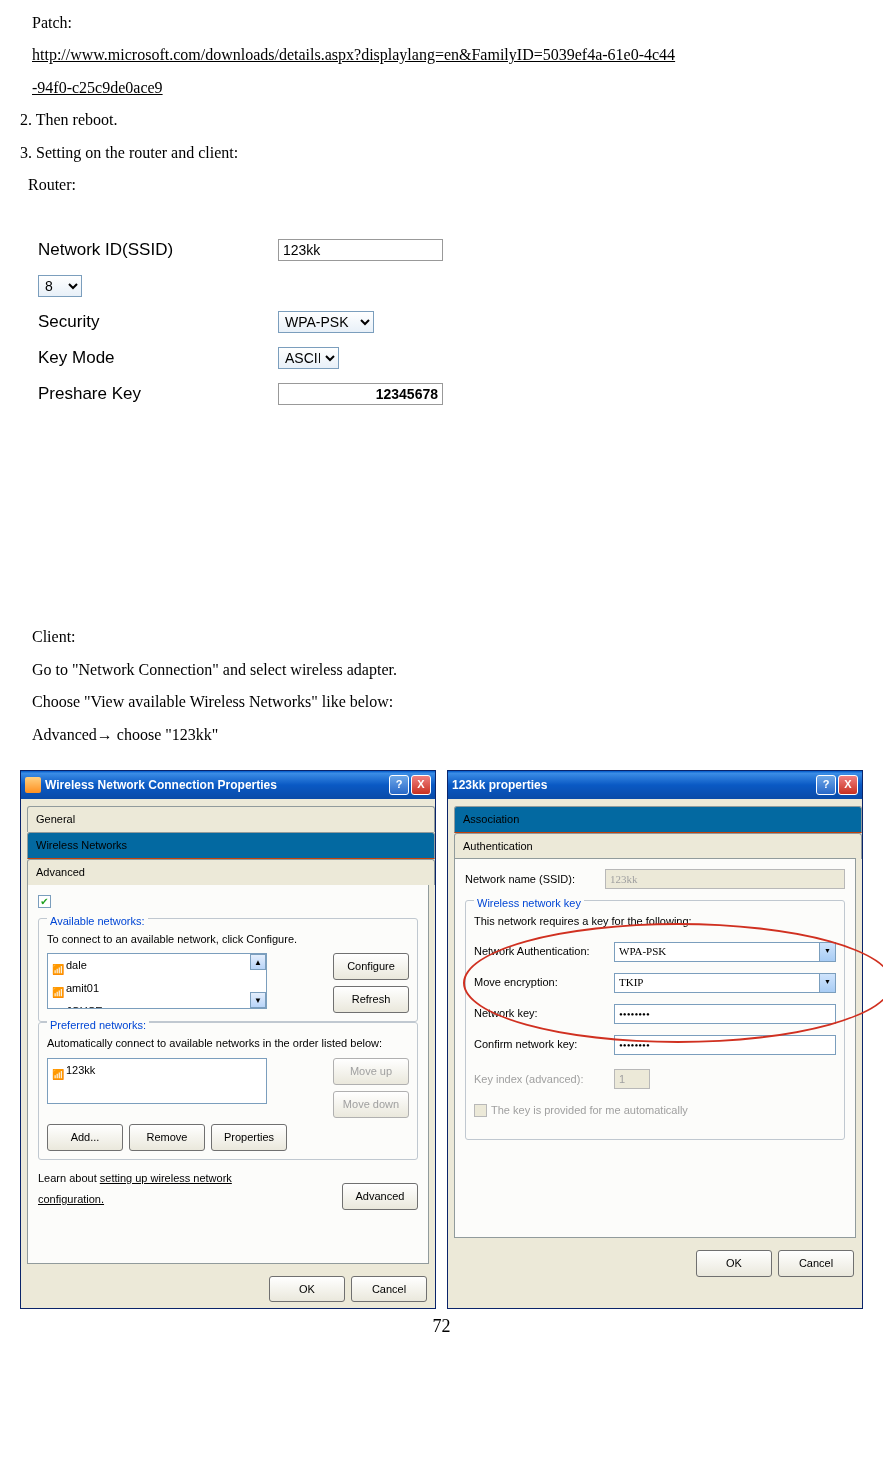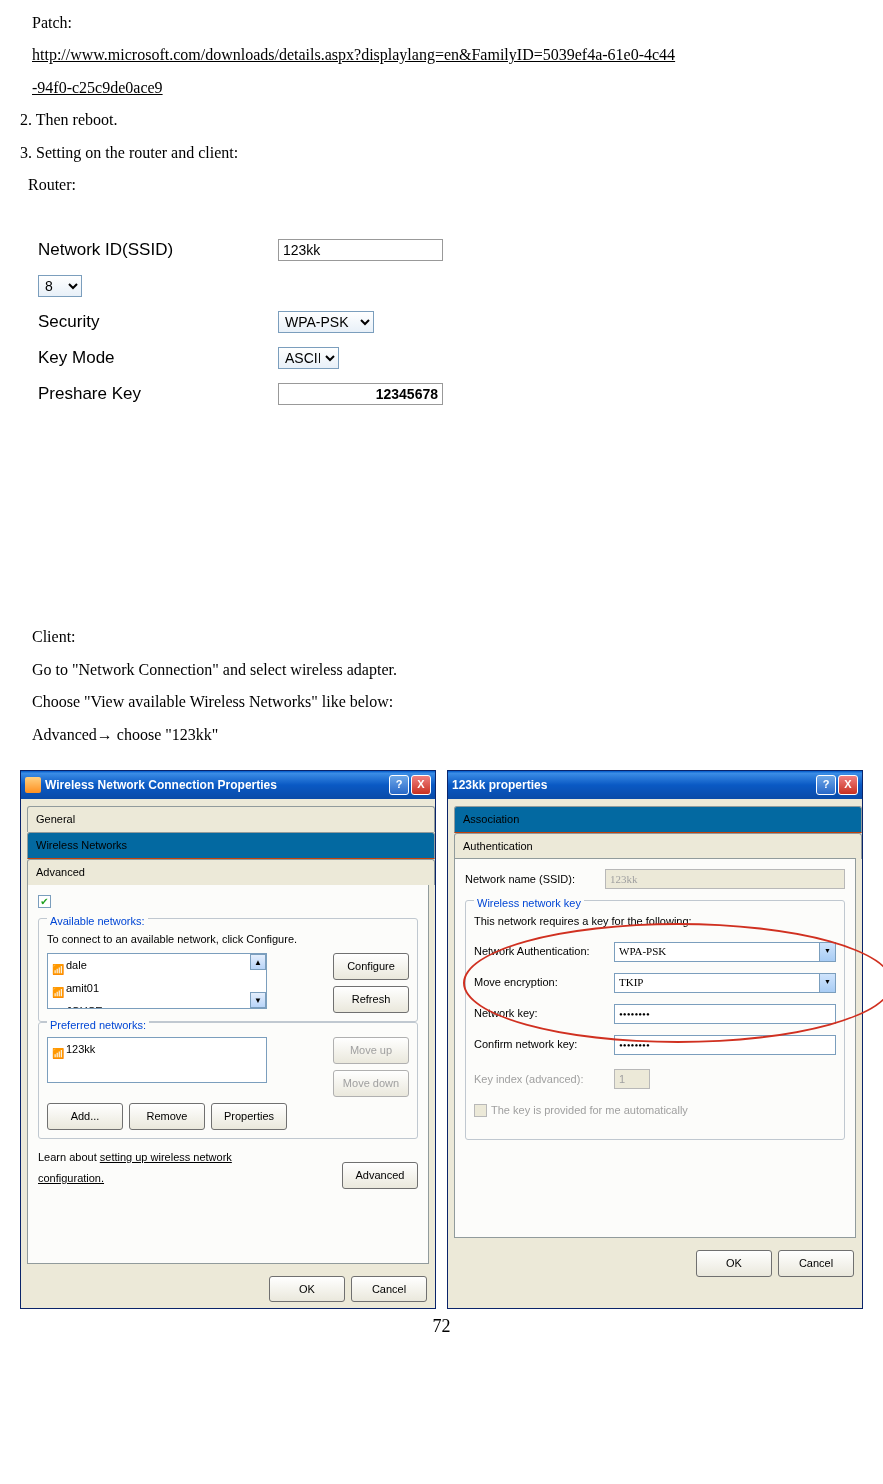--- a/index.html
+++ b/index.html
@@ -322,20 +322,21 @@
             <div class="scrollbtn" style="bottom:0">▼</div>
           </div>
           <div class="btn-col">
             <div class="win-btn">Configure</div>
             <div class="win-btn">Refresh</div>
           </div>
         </div>
       </div>
       <div class="groupbox">
         <div class="groupbox-title">Preferred networks:</div>
+        <div>Automatically connect to available networks in the order listed below:</div>
         <div class="avail-row" style="margin-top:4px">
           <div class="listbox" style="height:46px">
             <div class="listbox-item">
                 <span class="net-icon">📶</span>
                 <span>123kk</span>
               </div>
           </div>
           <div class="btn-col">
             <div class="win-btn disabled">Move up</div>
             <div class="win-btn disabled">Move down</div>

